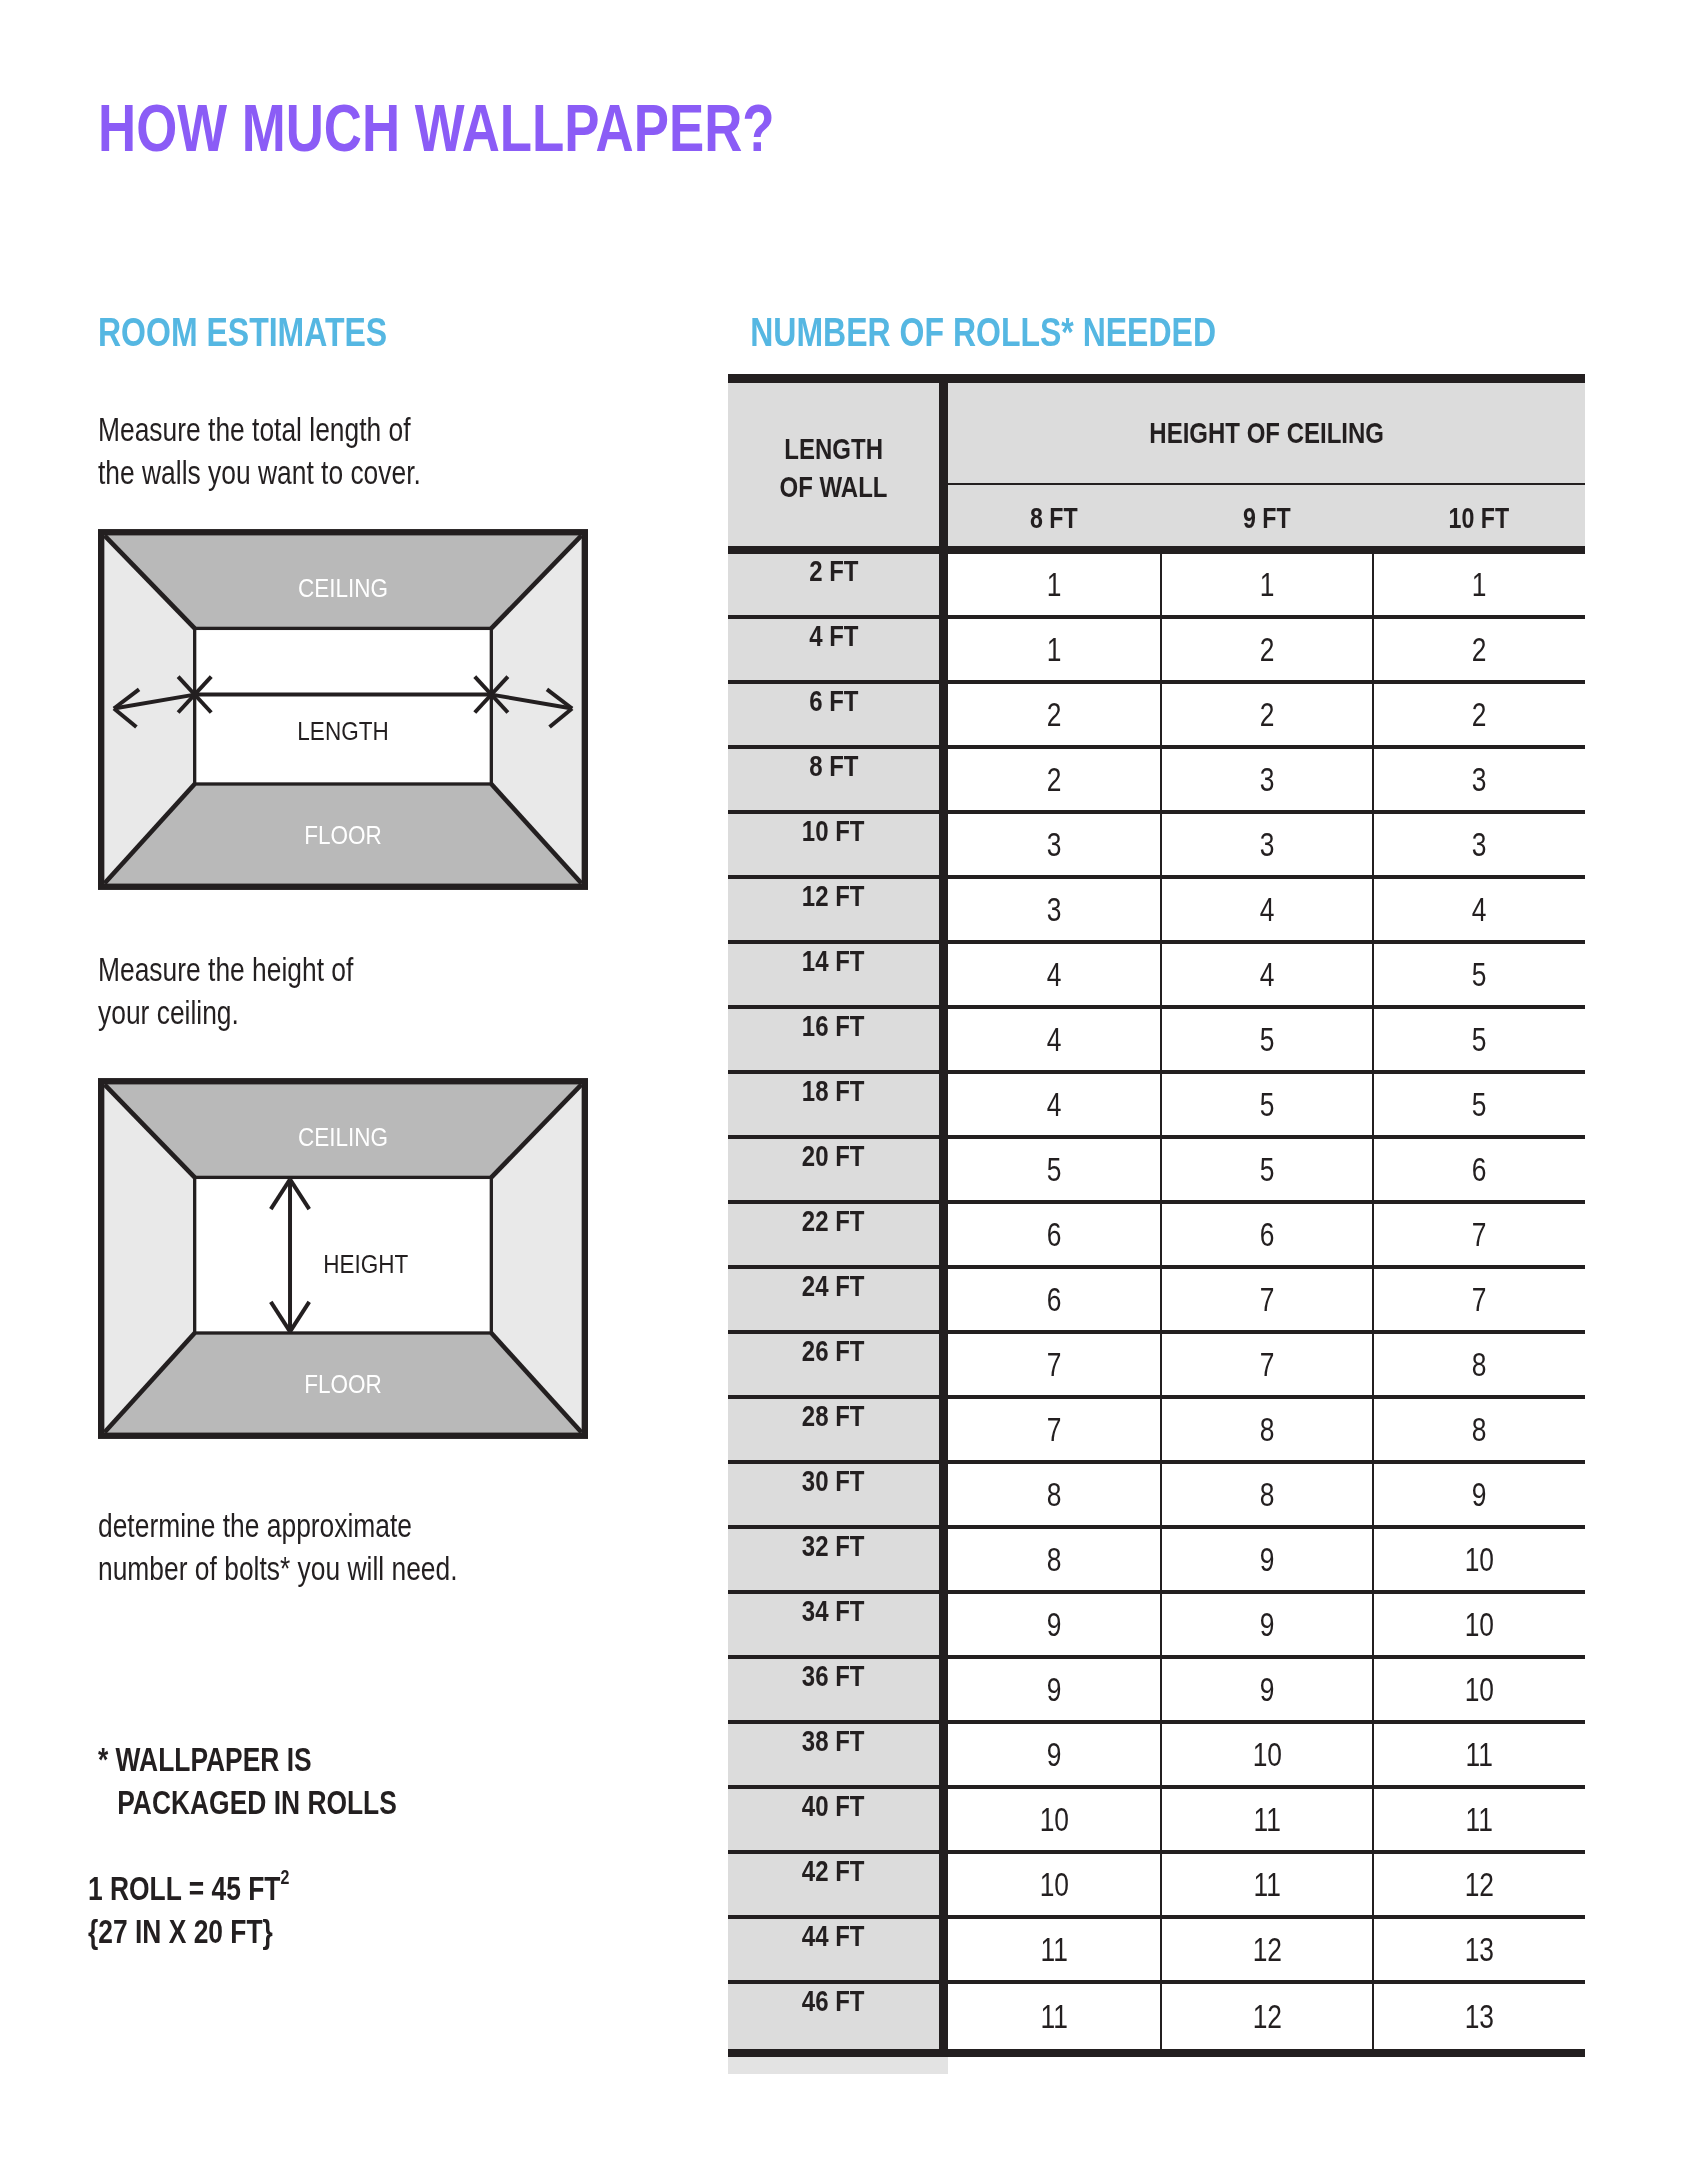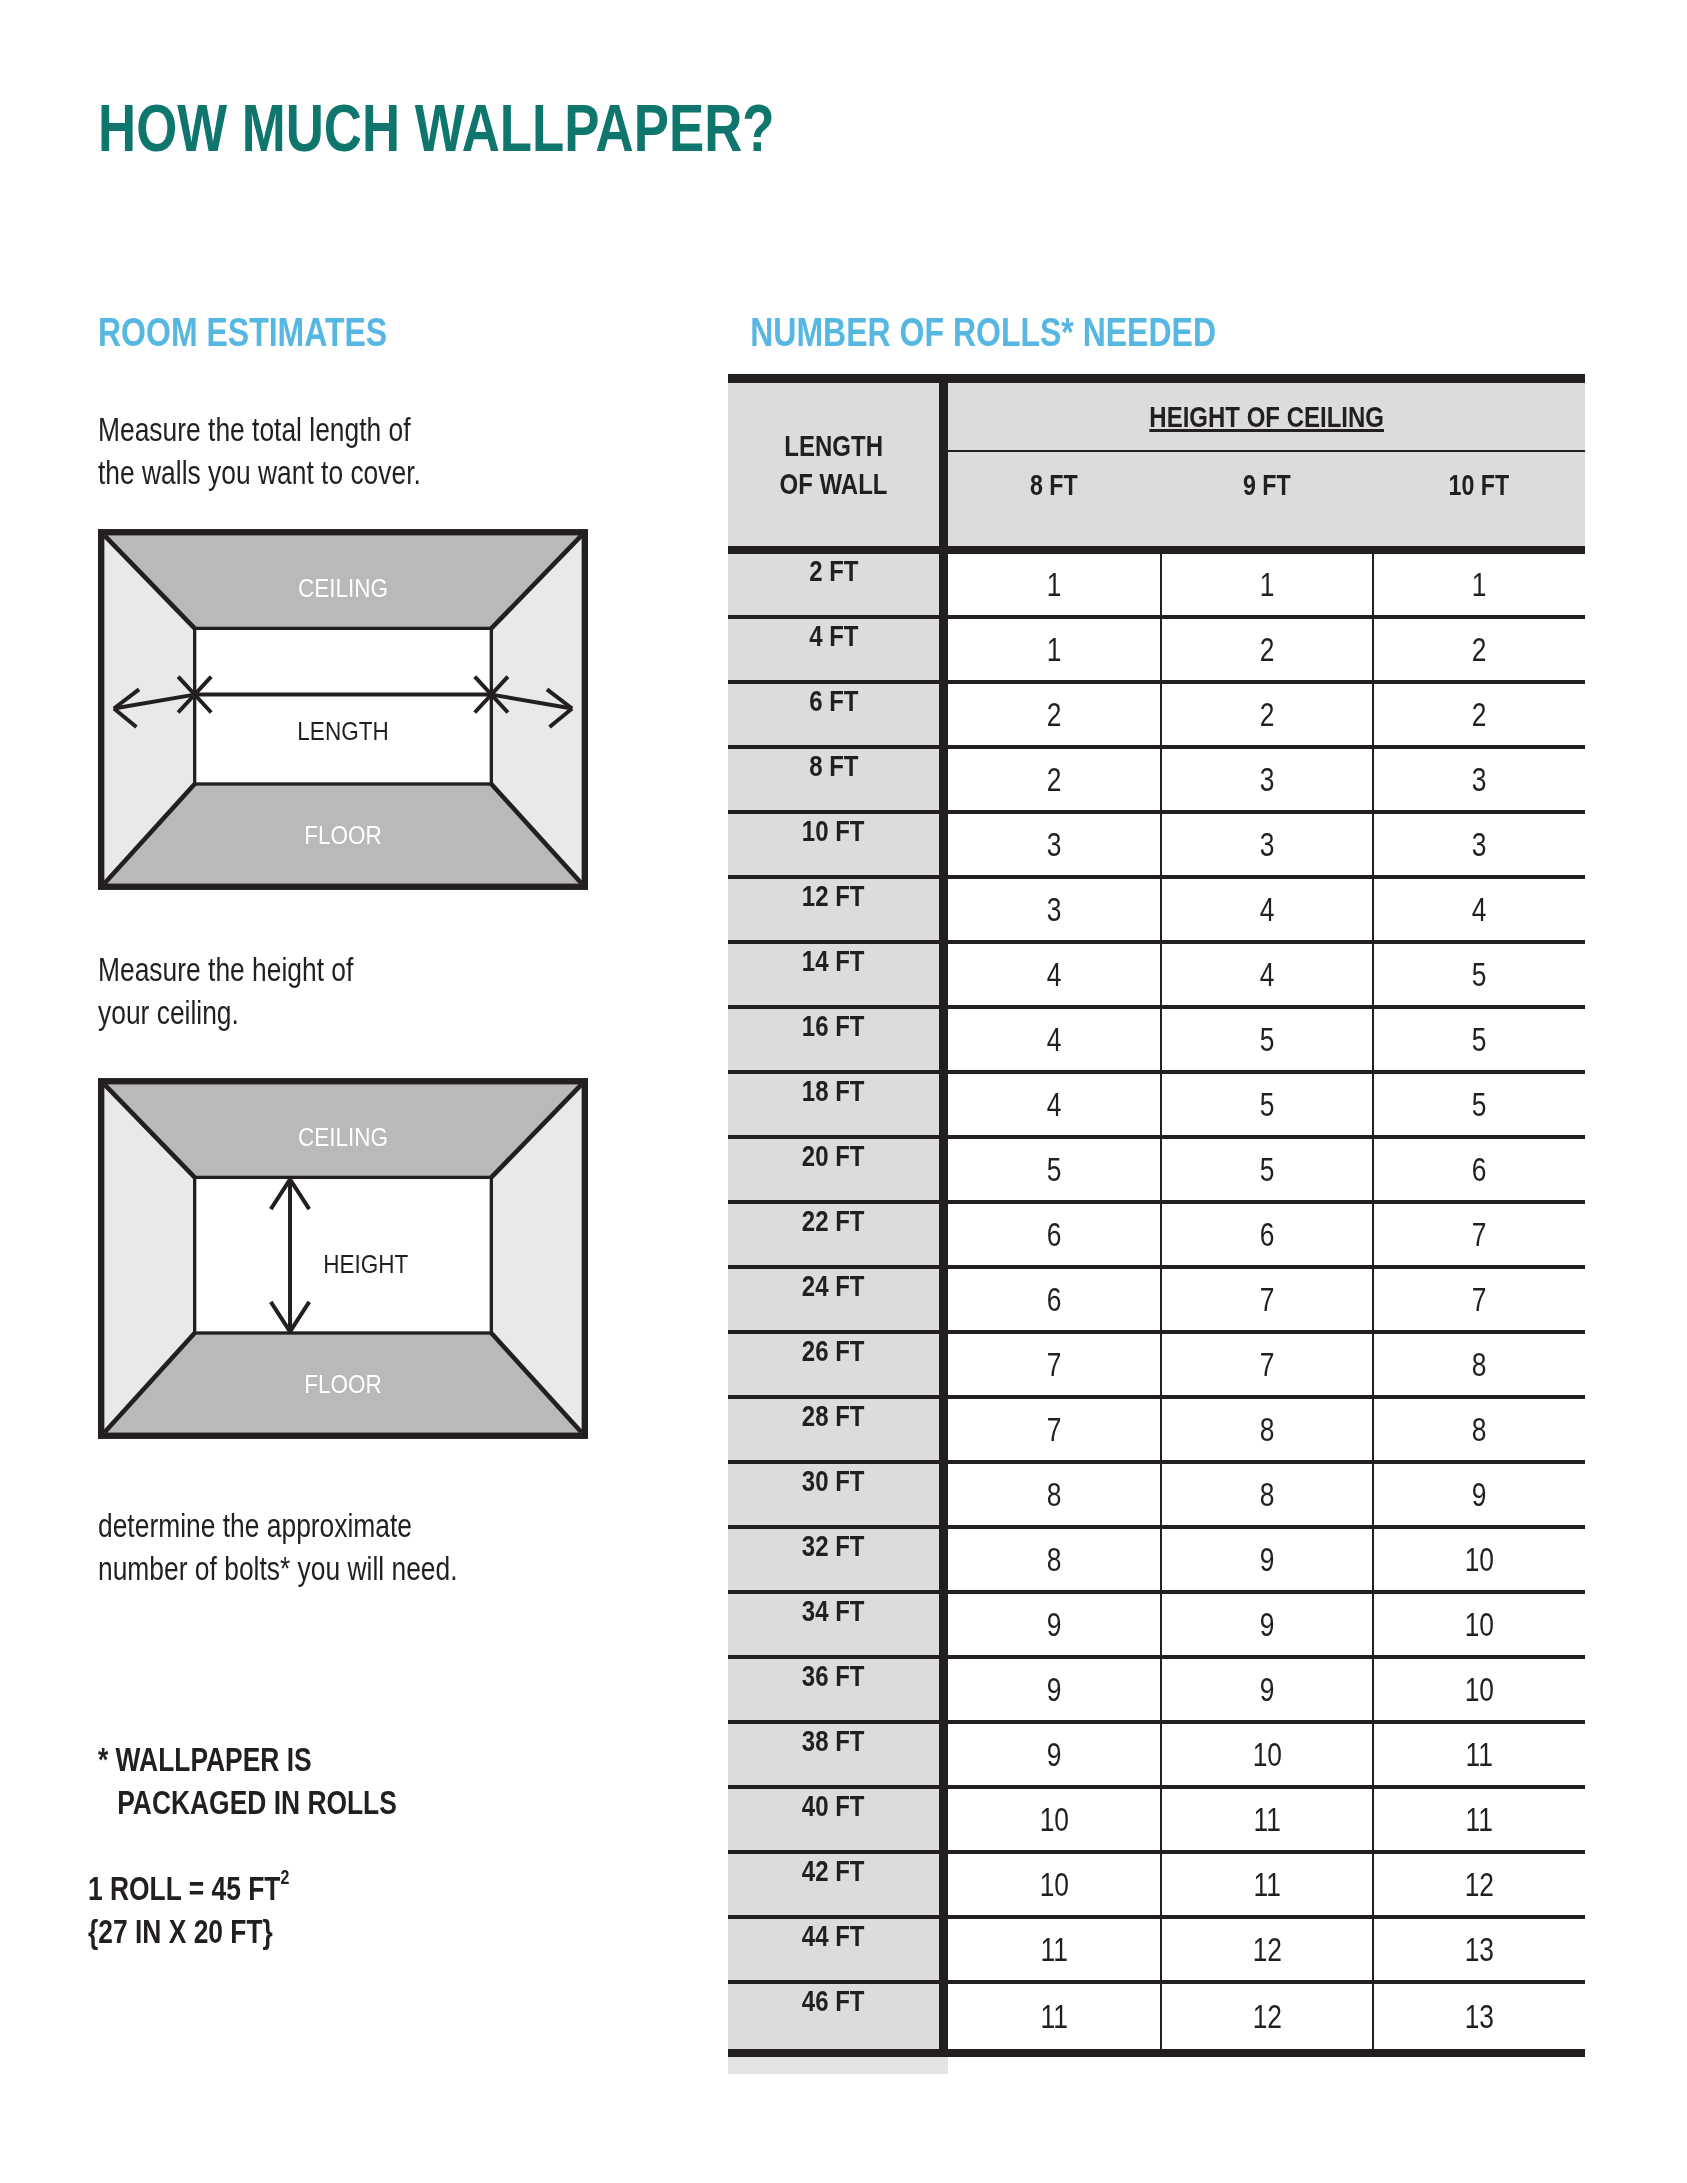--- a/index.html
+++ b/index.html
@@ -6,21 +6,21 @@
   body {
     width:1687px; height:2183px; position:relative; overflow:hidden;
     background:#ffffff; color:#231f20;
     font-family:"Liberation Sans","DejaVu Sans",sans-serif;
   }
   .abs { position:absolute; }
   
   .cond-l { display:inline-block; transform:scaleX(0.80); transform-origin:0 50%; white-space:nowrap; }
   .cond-c { display:inline-block; transform:scaleX(0.80); transform-origin:50% 50%; white-space:nowrap; }
 
-  .doc-title { left:98px; top:90px; font-size:66px; font-weight:bold; color:#0f766e; }
+  .doc-title { left:98px; top:90px; font-size:66px; font-weight:bold; color:#8b5cf6; }
   .sec-heading { font-size:40px; font-weight:bold; color:#55b7e2; }
   .heading-left { left:98px; top:310px; }
   .heading-table { left:692px; top:310px; width:857px; }
 
   .tblock { font-size:33px; line-height:43px;margin-top:23px; }
   .tblock .line { white-space:nowrap; }
   .block1 { left:98px; top:385px; }
   .block2 { left:98px; top:925px; }
   .block3 { left:98px; top:1481px; }
   .footnote { left:98px; top:1715px; font-weight:bold; }
@@ -38,22 +38,22 @@
 
   
   .wtable { left:728px; top:374px; width:857px; }
   .bar-top { height:9.3px; background:#231f20; }
   .bar-sep { height:8px; background:#231f20; }
   .bar-bottom { height:8px; background:#231f20; }
   .hdr { display:grid; grid-template-columns:220px 637px; height:163px; background:#dcdcdc; }
   .hdr-left { box-sizing:border-box; border-right:9.3px solid #231f20;
               display:flex; flex-direction:column; justify-content:center; align-items:center;
               font-weight:bold; font-size:30px; line-height:38px; }
-  .hoc { box-sizing:border-box; height:69px; border-bottom:2.6px solid #231f20;
-         display:flex; align-items:center; justify-content:center; font-weight:bold; font-size:30px;text-decoration:underline; }
+  .hoc { box-sizing:border-box; height:102px; border-bottom:2.6px solid #231f20;
+         display:flex; align-items:center; justify-content:center; font-weight:bold; font-size:30px; }
   .subs { height:67px; display:grid; grid-template-columns:1fr 1fr 1fr; }
   .sub { display:flex; align-items:center; justify-content:center; font-weight:bold; font-size:29px; }
   .t-row { display:grid; grid-template-columns:220px 212px 212px 212px;
            height:65px; box-sizing:border-box; border-bottom:4px solid #231f20; background:#ffffff; }
   .t-row:last-child { border-bottom:none; }
   .t-label { background:#dcdcdc; box-sizing:border-box; border-right:9.3px solid #231f20;
              display:flex; align-items:flex-start; justify-content:center; font-weight:bold; font-size:30px; }
   .t-val { display:flex; align-items:center; justify-content:center; font-size:33px; }
   .t-val.sep { box-sizing:border-box; border-left:2px solid #231f20; }
   .stub { width:220px; height:17px; background:#e3e3e3; }

